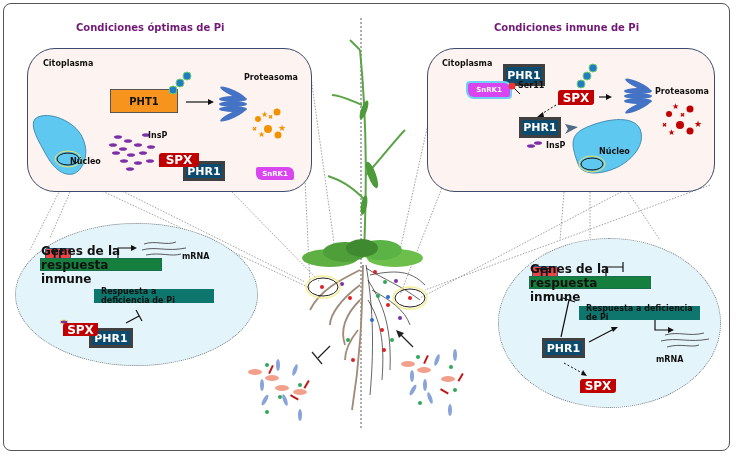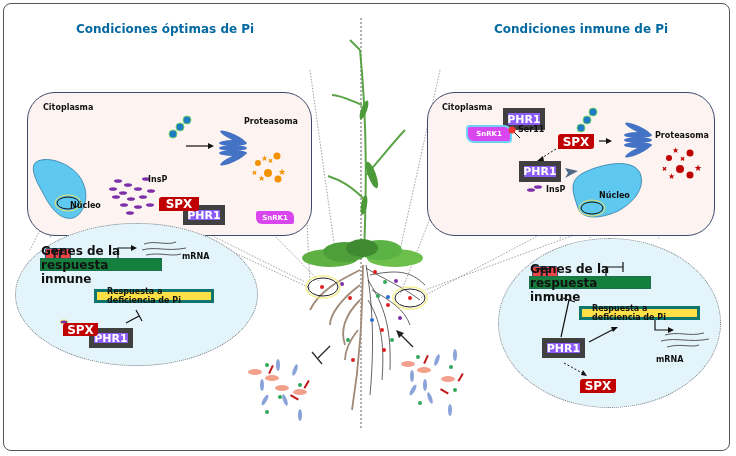--- a/index.html
+++ b/index.html
@@ -1,27 +1,27 @@
 <!DOCTYPE html>
 <html><head>
 <meta charset="utf-8">
 <style>
   html,body{margin:0;padding:0;background:#fff;}
   body{width:736px;height:456px;position:relative;overflow:hidden;font-family:"Liberation Sans",sans-serif;}
   .frame{position:absolute;left:3px;top:3px;width:727px;height:448px;border:1px solid #555;border-radius:8px;box-sizing:border-box;background:#fff;}
-  .title{position:absolute;font-weight:bold;font-size:12px;color:#0369a1;font-family:"DejaVu Sans",sans-serif;}
-  .cyto{position:absolute;background:#fdf3f0;border:1.5px solid #3d4a6b;border-radius:28px;box-sizing:border-box;margin-top:44px;}
+  .title{position:absolute;font-weight:bold;font-size:10px;color:#701a75;font-family:"DejaVu Sans",sans-serif;}
+  .cyto{position:absolute;background:#fdf3f0;border:1.5px solid #3d4a6b;border-radius:28px;box-sizing:border-box;}
   .lbl{position:absolute;font-size:8px;font-weight:bold;color:#111;font-family:"DejaVu Sans",sans-serif;}
   .box{position:absolute;display:flex;align-items:center;justify-content:center;font-weight:bold;font-family:"DejaVu Sans",sans-serif;box-sizing:border-box;}
-  .phr1{background:#8b5cf6;color:#fff;font-size:11px;border:5px solid #404040;}
+  .phr1{background:#0c4a6e;color:#fff;font-size:11px;border:3px solid #404040;}
   .spx{background:#c00000;color:#fff;font-size:12px;border-radius:3px 0 3px 0;text-align:center;}
   .snrk{background:#d946ef;color:#fff;font-size:7px;border-radius:2px 6px 2px 6px;}
   .tf{background:#ef4444;color:#123;font-size:10px;border:1px solid #2a5b80;border-radius:2px;}
   .genes{background:#15803d;color:#111;font-size:12px;border:1px solid #1b6f4f;}
-  .resp{background:#fde047;color:#111;font-size:8px;border:3px solid #0f766e;padding-left:10px;}
+  .resp{background:#fde047;color:#111;font-size:8px;border:7px solid #0f766e;}
   .nucleus-ellipse{position:absolute;background:#e4f4fb;border:1.5px dotted #777;border-radius:50%;box-sizing:border-box;}
   svg{position:absolute;left:0;top:0;}
 </style>
 </head>
 <body>
 
 <div class="frame"></div>
 
 <svg width="736" height="456">
 
@@ -156,20 +156,21 @@
     <circle cx="455" cy="390" r="2" fill="#2fa85a"></circle>
     <circle cx="420" cy="403" r="2" fill="#2fa85a"></circle>
   </g>
 </svg>
 
 <div class="title" style="left:76px;top:22px;">Condiciones óptimas de Pi</div>
 <div class="title" style="left:494px;top:22px;">Condiciones inmune de Pi</div>
 
 <div class="cyto" style="left:27px;top:48px;width:285px;height:144px;">
   <div class="lbl" style="left:15px;top:10px;">Citoplasma</div>
+  <div class="box" style="left:82px;top:40px;width:68px;height:24px;background:#f7941d;color:#111;border:1px solid #555;font-size:10px;">PHT1</div>
   <svg width="285" height="144" style="overflow:visible;">
     <g>
       <circle cx="145" cy="41" r="4" fill="#1e7bc4" stroke="#6bd06b" stroke-width="1"></circle>
       <circle cx="152" cy="34" r="4" fill="#1e7bc4" stroke="#6bd06b" stroke-width="1"></circle>
       <circle cx="159" cy="27" r="4" fill="#1e7bc4" stroke="#6bd06b" stroke-width="1"></circle>
     </g>
     <g>
       <line x1="158" y1="53" x2="182" y2="53" stroke="#111" stroke-width="1.2"></line>
       <polygon points="186,53 180,50 180,56" fill="#111"></polygon>
     </g>

